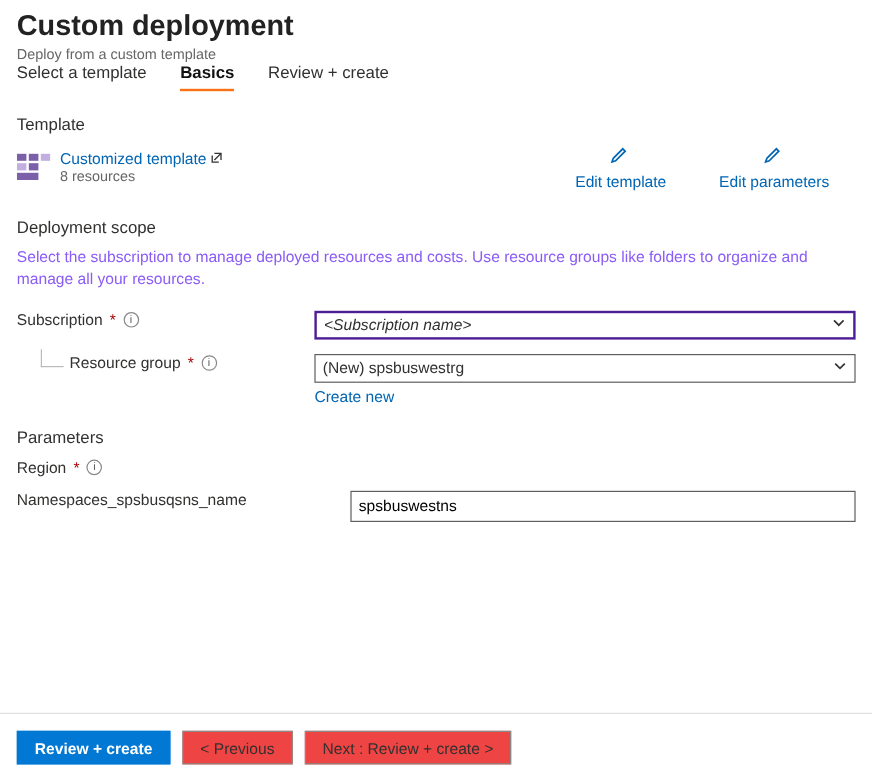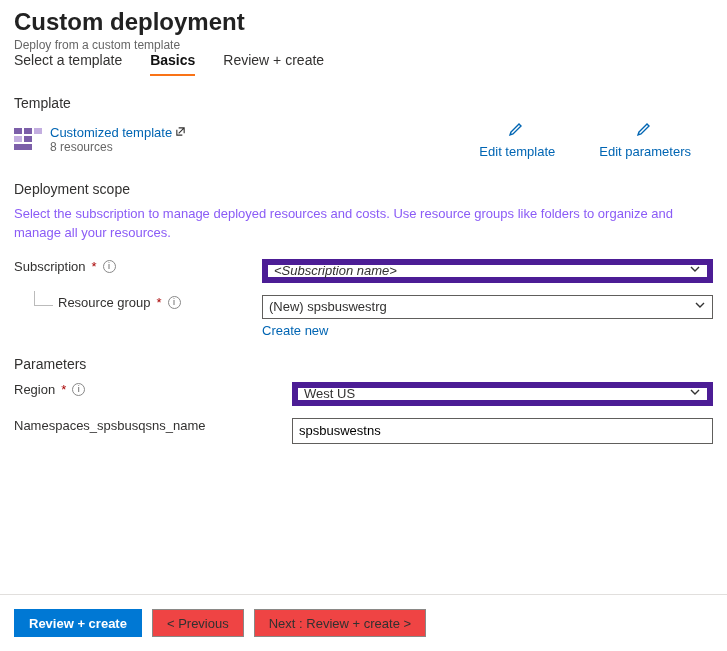--- a/index.html
+++ b/index.html
@@ -57,21 +57,21 @@
   .select, .textbox {
     width: 100%; height: 24px;
     border: 1px solid #605e5c;
     background: #fff;
     font-size: 13px;
     padding: 0 6px;
     display: flex; align-items: center; justify-content: space-between;
     cursor: pointer;
   }
   .select.italic span:first-child { font-style: italic; }
-  .select.accent { border: 6px solid #4c1d95; }
+  .select.accent { border: 2px solid #4c1d95; }
   .chevron { font-size: 12px; color: #333; }
   .link-small { font-size: 13px; color: #0065b3; cursor: pointer; margin-top: 4px; display: inline-block; }
   input.textbox {
     height: 24px; padding: 12px 6px; font-size: 13px;
     border: 1px solid #605e5c; outline: none;
   }
   .footer {
     position: absolute; left: 0; right: 0; bottom: 0;
     border-top: 1px solid #e1dfdd;
     padding: 14px;
@@ -197,30 +197,20 @@
 
   <div class="section-block">
     <div class="section-h">Parameters</div>
     <div class="form-rows" style="margin-top:10px;">
       <div class="form-row">
         <div class="label-col" style="width:278px;">
           <span>Region</span>
           <span class="req">*</span>
           <span class="info-icon">i</span>
         </div>
-        <div class="input-col">
-          <div class="select accent">
-            <span>West US</span>
-            <span class="chevron">
-              <svg width="12" height="12" viewBox="0 0 12 12">
-                  <path d="M2 4l4 4 4-4" stroke="#333" stroke-width="1.4" fill="none"></path>
-                </svg>
-            </span>
-          </div>
-        </div>
       </div>
 
       <div class="form-row">
         <div class="label-col" style="width:278px;">
           <span>Namespaces_spsbusqsns_name</span>
         </div>
         <div class="input-col">
           <input class="textbox" type="text" value="spsbuswestns" style="">
         </div>
       </div>

